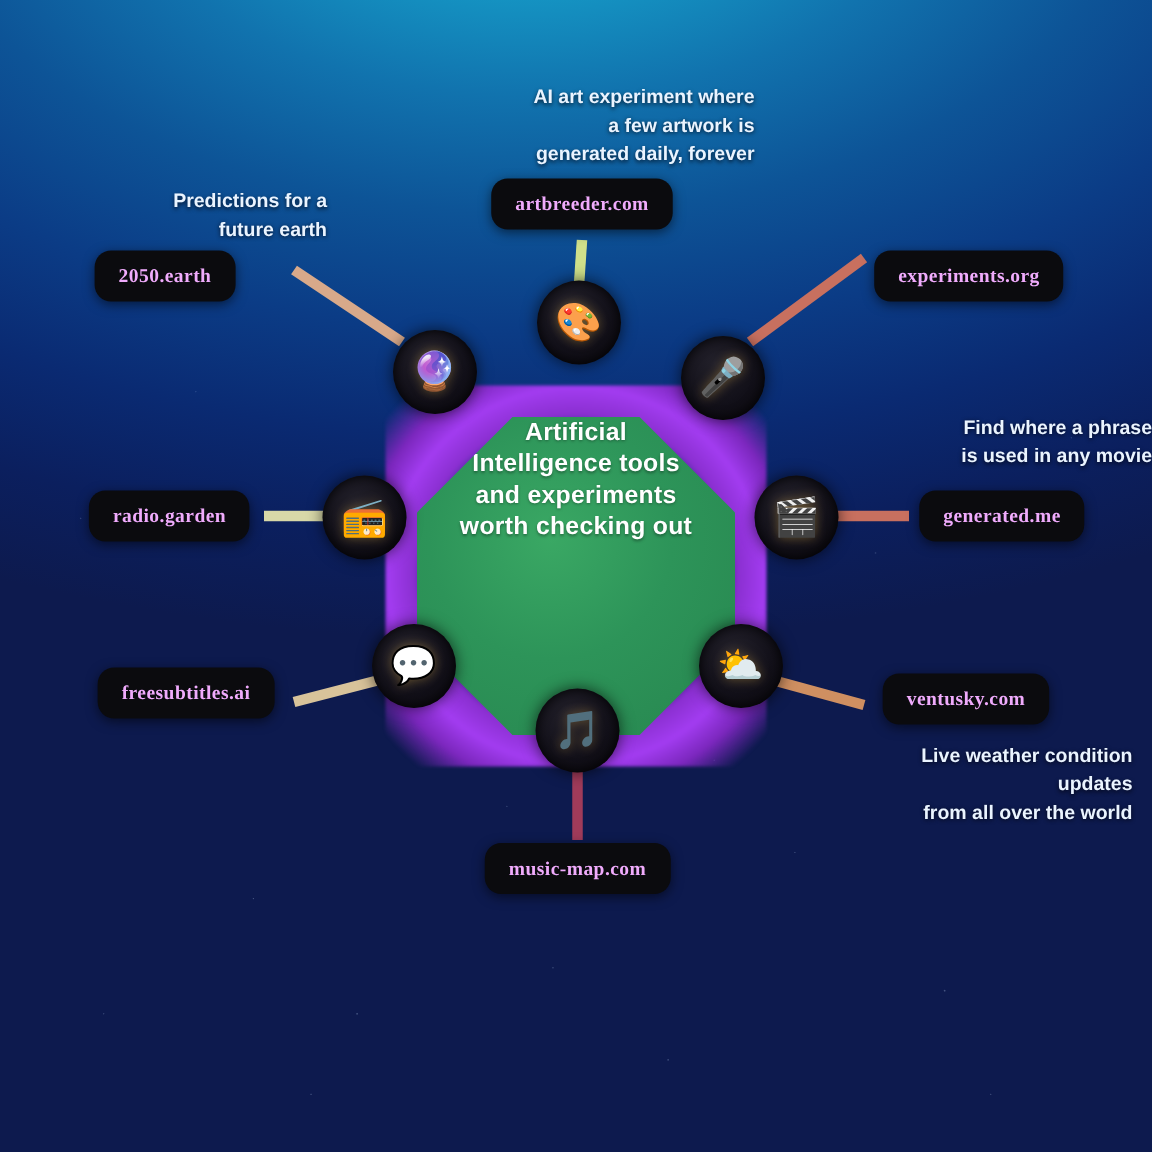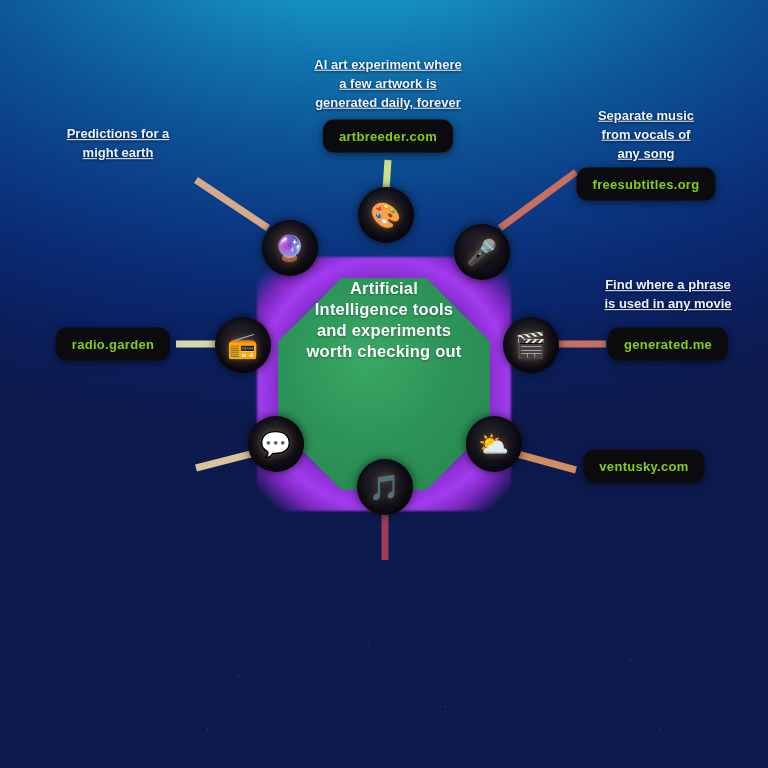--- a/index.html
+++ b/index.html
@@ -69,33 +69,33 @@
     transform:translate(-50%,-50%);
   }
   .node .glyph{filter:saturate(1.15) drop-shadow(0 0 4px rgba(255,200,80,.35));}
 
   
   .pill{
     position:absolute;transform:translate(-50%,-50%);
     background:#0b0b0e;
     border-radius:11px;
     padding:9px 16px;
-    color:#84cc16;
+    color:#f0abfc;
     font-size:13px;font-weight:bold;letter-spacing:.3px;
     white-space:nowrap;
     box-shadow:0 2px 8px rgba(0,0,0,.55);
     text-align:center;
+    font-family:Liberation Serif, serif;
   }
   .caption{
     position:absolute;transform:translate(-50%,-50%);
     color:#eaf4ff;font-weight:bold;font-size:13px;line-height:1.45;
-    text-align:center;white-space:pre-line;
+    text-align:right;white-space:pre-line;
     text-shadow:0 1px 3px rgba(0,0,10,.75);
     width:210px;
-    text-decoration:underline;
   }
 </style>
 </head>
 <body>
 
 <div id="stage">
   <div id="stars"></div>
 
   <svg id="svg-layer" viewBox="0 0 768 768">
 
@@ -144,30 +144,33 @@
   </div>
   <div class="node" style="left:290px;top:248px;">
     <span class="glyph">🔮</span>
   </div>
 
   <div class="caption" style="left:388px;top:84px;width:230px;">AI art experiment where
 a few artwork is
 generated daily, forever</div>
   <div class="pill" style="left:388px;top:136px;">artbreeder.com</div>
 
-  <div class="caption" style="left:646px;top:135px;width:190px;">Separate music
-from vocals of
-any song</div>
-  <div class="pill" style="left:646px;top:184px;">freesubtitles.org</div>
+  <div class="pill" style="left:646px;top:184px;">experiments.org</div>
 
   <div class="caption" style="left:668px;top:295px;width:200px;">Find where a phrase
 is used in any movie</div>
   <div class="pill" style="left:668px;top:344px;">generated.me</div>
 
   <div class="pill" style="left:644px;top:466px;">ventusky.com</div>
+  <div class="caption" style="left:644px;top:523px;width:222px;">Live weather condition
+updates
+from all over the world</div>
 
+  <div class="pill" style="left:385px;top:579px;">music-map.com</div>
 
+  <div class="pill" style="left:124px;top:462px;">freesubtitles.ai</div>
 
   <div class="pill" style="left:113px;top:344px;">radio.garden</div>
 
   <div class="caption" style="left:118px;top:144px;width:200px;">Predictions for a
-might earth</div>
+future earth</div>
+  <div class="pill" style="left:110px;top:184px;">2050.earth</div>
 </div>
 
 </body></html>

